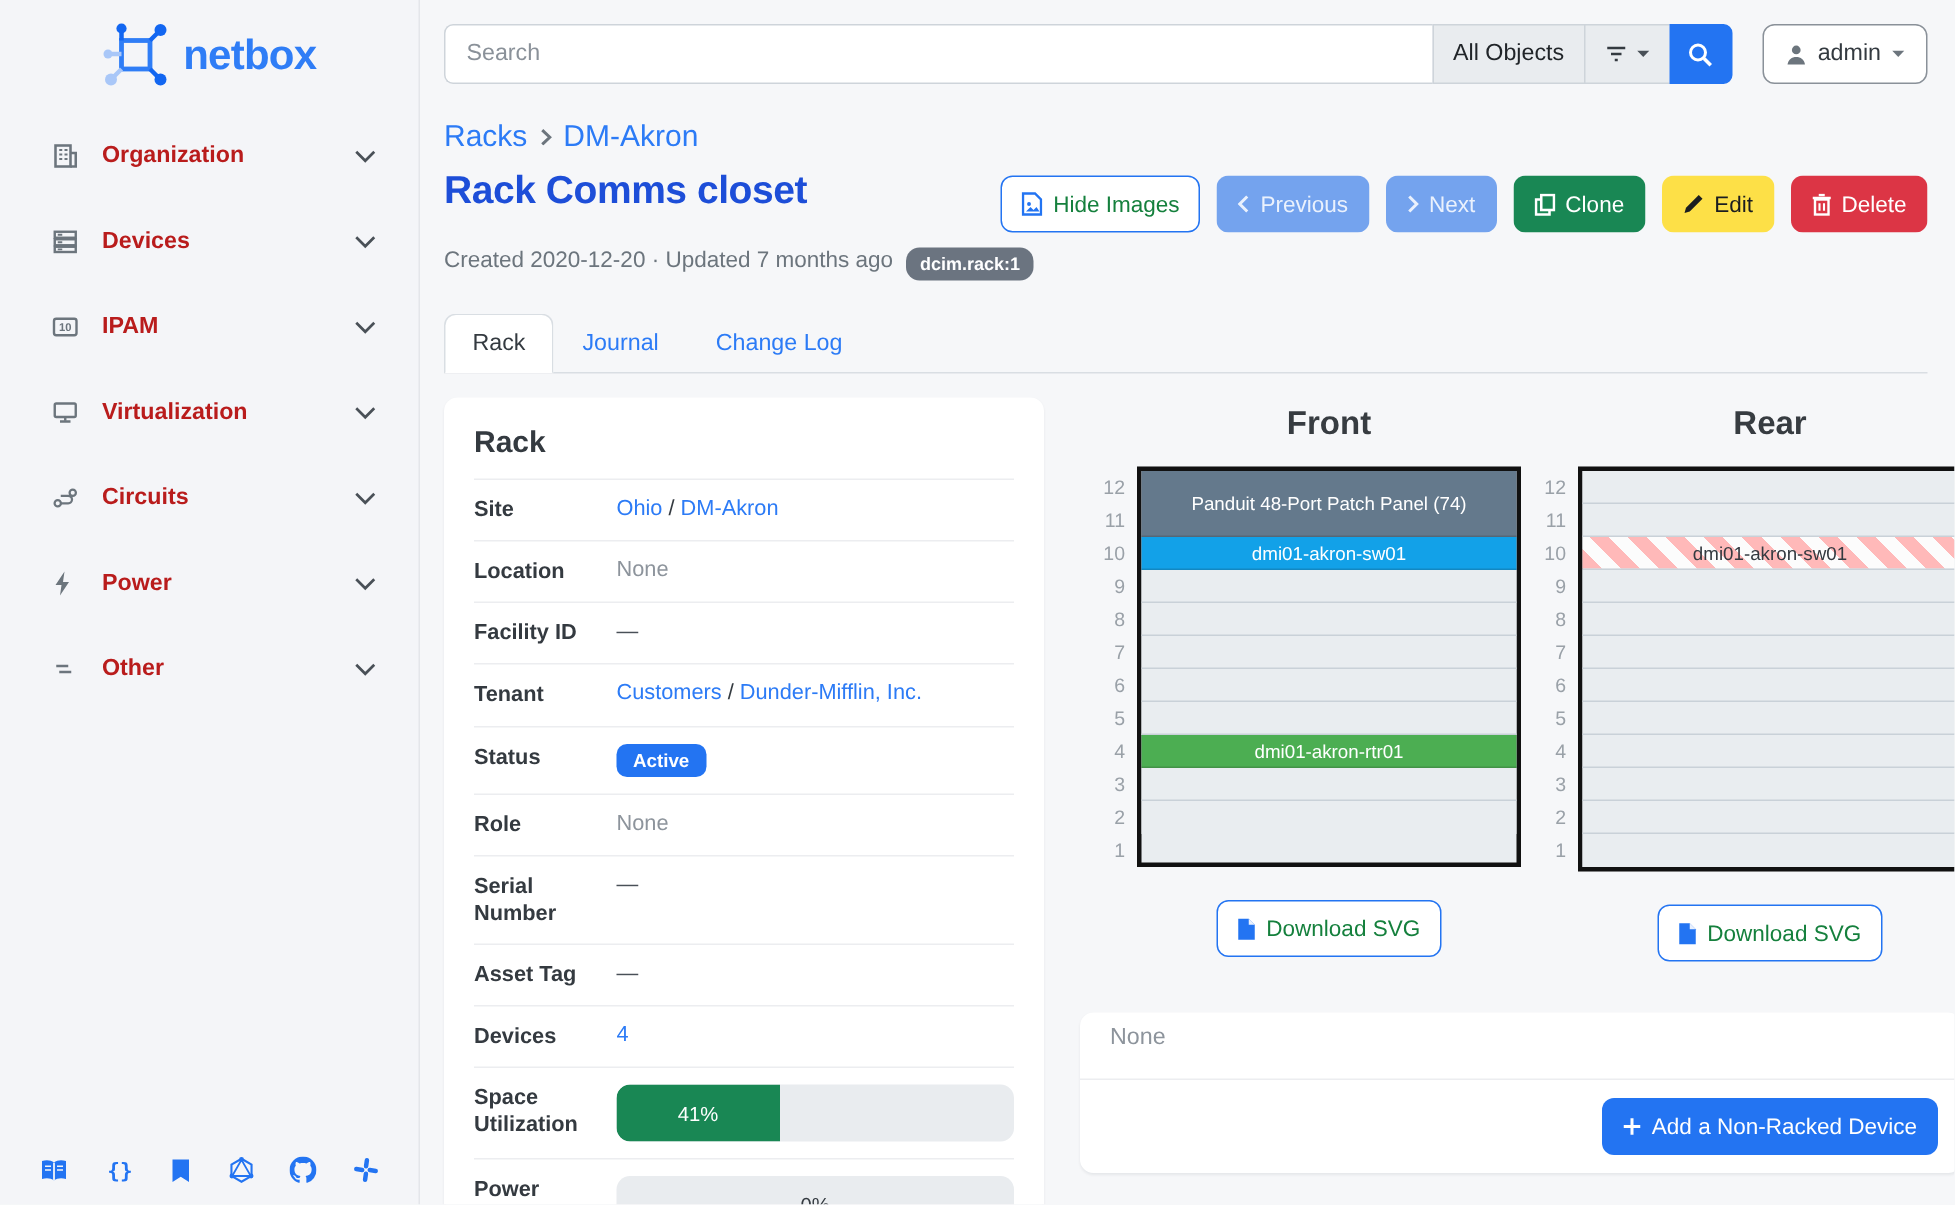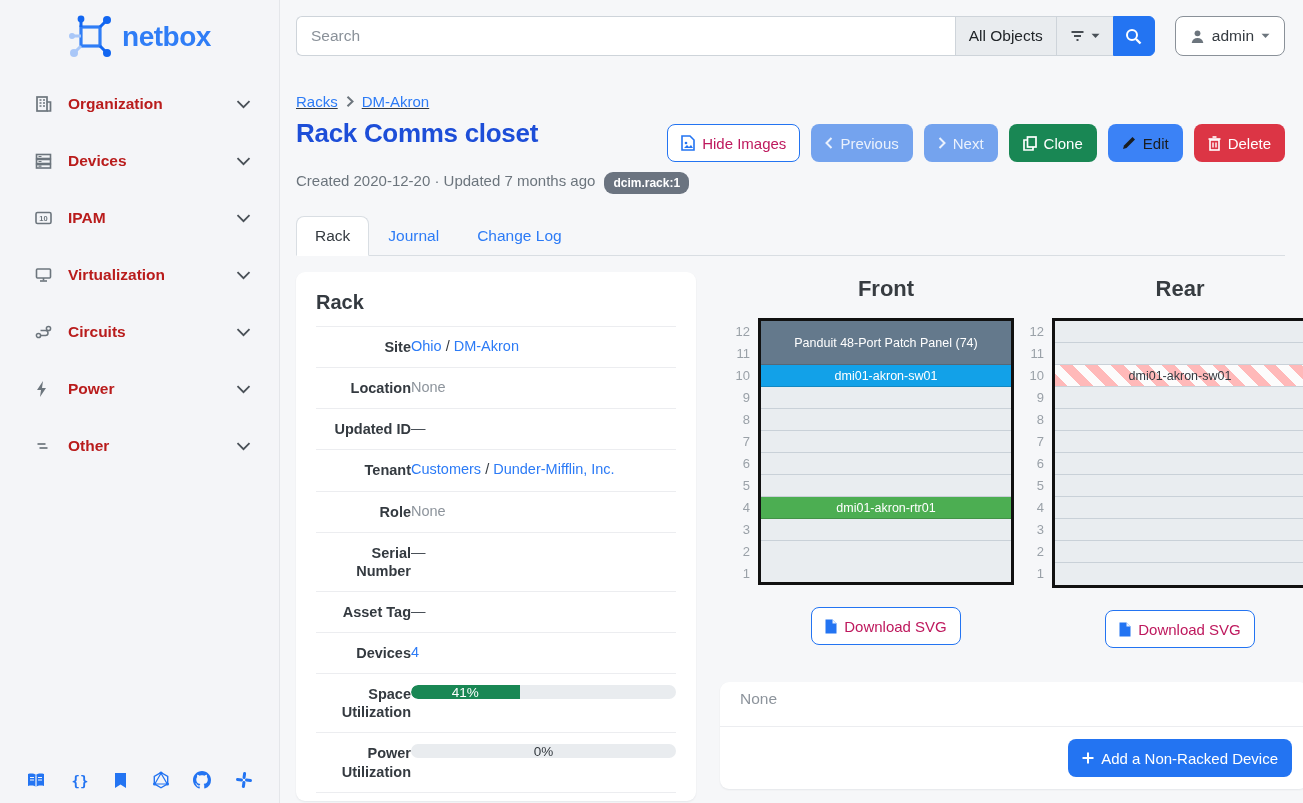--- a/index.html
+++ b/index.html
@@ -32,33 +32,33 @@
   .seg { display:flex; align-items:center; background:#e9ecef; border:1px solid #ced4da;
     border-right:none; padding:0 13px; font-size:15.5px; color:#212529; cursor:pointer; }
   .seg.filter-seg { gap:6px; color:#343a40; }
   .search-btn { width:42px; background:#2374f2; border:1px solid #2374f2; border-radius:0 6px 6px 0;
     display:flex; align-items:center; justify-content:center; color:#fff; cursor:pointer; }
   .user-btn { margin-left:20px; height:40px; display:flex; align-items:center; gap:7px;
     background:#fff; border:1px solid #8a9199; border-radius:8px; padding:0 14px;
     font-size:15.5px; color:#343a40; cursor:pointer; }
   .user-btn .muted-ic { color:#6c757d; display:flex; }
 
-  .breadcrumb { margin-top:37px; display:flex; align-items:center; gap:8px; font-size:15px;text-decoration:underline; }
+  .breadcrumb { margin-top:24px; display:flex; align-items:center; gap:8px; font-size:20px; }
   .breadcrumb a { color:#2c7bf6; text-decoration:none; cursor:pointer; }
   .crumb-sep { color:#6c757d; display:flex; }
 
   .title-row { display:flex; align-items:flex-start; justify-content:space-between; margin-top:8px; }
   .page-title { font-size:26px; font-weight:bold; color:#1d4ed8; letter-spacing:-0.3px; }
   .actions { display:flex; gap:11px; margin-top:6px; }
   .btn { display:inline-flex; align-items:center; gap:7px; height:38px; padding:0 13px;
     border-radius:8px; font-size:15px; cursor:pointer; border:1px solid transparent; white-space:nowrap; }
-  .btn-outline-primary { background:#fff; border-color:#2374f2; color:#be185d; }
+  .btn-outline-primary { background:#fff; border-color:#2374f2; color:#15803d; }
   .btn-soft { background:#74a3ee; color:rgba(255,255,255,.85); }
   .btn-success { background:#198754; color:#fff; }
-  .btn-warning { background:#3b82f6; color:#1a1d20;justify-content:space-between; }
+  .btn-warning { background:#fde047; color:#1a1d20;justify-content:space-between; }
   .btn-danger { background:#dc3545; color:#fff; }
   .btn-primary { background:#2374f2; color:#fff; }
 
   .meta-row { margin-top:10px; display:flex; gap:9px;
     font-size:15px; color:#6c757d; }
   .obj-badge { background:#6b7480; color:#fff; font-size:12px; font-weight:bold;
     padding:4px 9px; border-radius:9px; }
 
   .tabs { margin-top:22px; display:flex; border-bottom:1px solid #d9dee3; }
   .tab { padding:10px 18px; font-size:15.5px; border:1px solid transparent; border-bottom:none;
@@ -68,27 +68,27 @@
   .content { display:flex; gap:24px; margin-top:16px; align-items:flex-start; }
   .col-left { width:400px; min-width:400px; }
   .col-right { flex:1; }
 
   .card { background:#fff; border-radius:9px; box-shadow:0 1px 2px rgba(16,24,40,.07); }
   .rack-card { padding:19px 20px 8px; }
   .card-title { font-size:20px; font-weight:bold; color:#343a40; margin-bottom:12px; }
   .info-row { display:flex; padding:11px 0; border-top:1px solid #ecedf0; align-items:flex-start; }
   .info-row:last-child { border-bottom:1px solid #ecedf0; }
   .info-label { width:95px; min-width:95px; font-weight:bold; font-size:14.5px; color:#343a40;
-    line-height:1.25;text-align:right; }
+    line-height:1.25; }
   .info-value { flex:1; font-size:14.5px; color:#343a40; padding-left:0; }
   .info-value a { color:#2c7bf6; text-decoration:none; cursor:pointer; }
   .muted { color:#8d949c; }
   .status-badge { display:inline-block; background:#2374f2; color:#fff; font-size:12.5px;
     font-weight:bold; padding:4px 11px; border-radius:7px; }
-  .progress { background:#e9ecef; border-radius:9px; height:14px; position:relative;
+  .progress { background:#e9ecef; border-radius:9px; height:38px; position:relative;
     overflow:hidden; font-size:13.5px; }
   .progress-fill { background:#198754; height:100%; color:#fff; display:flex;
     align-items:center; justify-content:center; border-radius:9px 0 0 9px; }
   .progress-text-center { position:absolute; inset:0; display:flex; align-items:center;
     justify-content:center; color:#343a40; }
 
   
   .elevations { display:flex; }
   .elevation { flex:1; display:flex; flex-direction:column; align-items:center; }
   .elev-title { font-size:22px; font-weight:bold; color:#373c41; margin:4px 0 16px; padding-left:38px; }
@@ -399,26 +399,30 @@
           <div id="rack-rows">
               <div class="info-row">
                 <div class="info-label">Site</div>
                 <div class="info-value"><a>Ohio</a> / <a>DM-Akron</a></div>
               </div>
               <div class="info-row">
                 <div class="info-label">Location</div>
                 <div class="info-value muted">None</div>
               </div>
               <div class="info-row">
-                <div class="info-label">Updated ID</div>
+                <div class="info-label">Facility ID</div>
                 <div class="info-value" style="color: rgb(73, 80, 87);">—</div>
               </div>
               <div class="info-row">
                 <div class="info-label">Tenant</div>
                 <div class="info-value"><a>Customers</a> / <a>Dunder-Mifflin, Inc.</a></div>
+              </div>
+              <div class="info-row">
+                <div class="info-label">Status</div>
+                <div class="info-value"><span class="status-badge">Active</span></div>
               </div>
               <div class="info-row">
                 <div class="info-label">Role</div>
                 <div class="info-value muted">None</div>
               </div>
               <div class="info-row">
                 <div class="info-label">Serial Number</div>
                 <div class="info-value" style="color: rgb(73, 80, 87);">—</div>
               </div>
               <div class="info-row">

